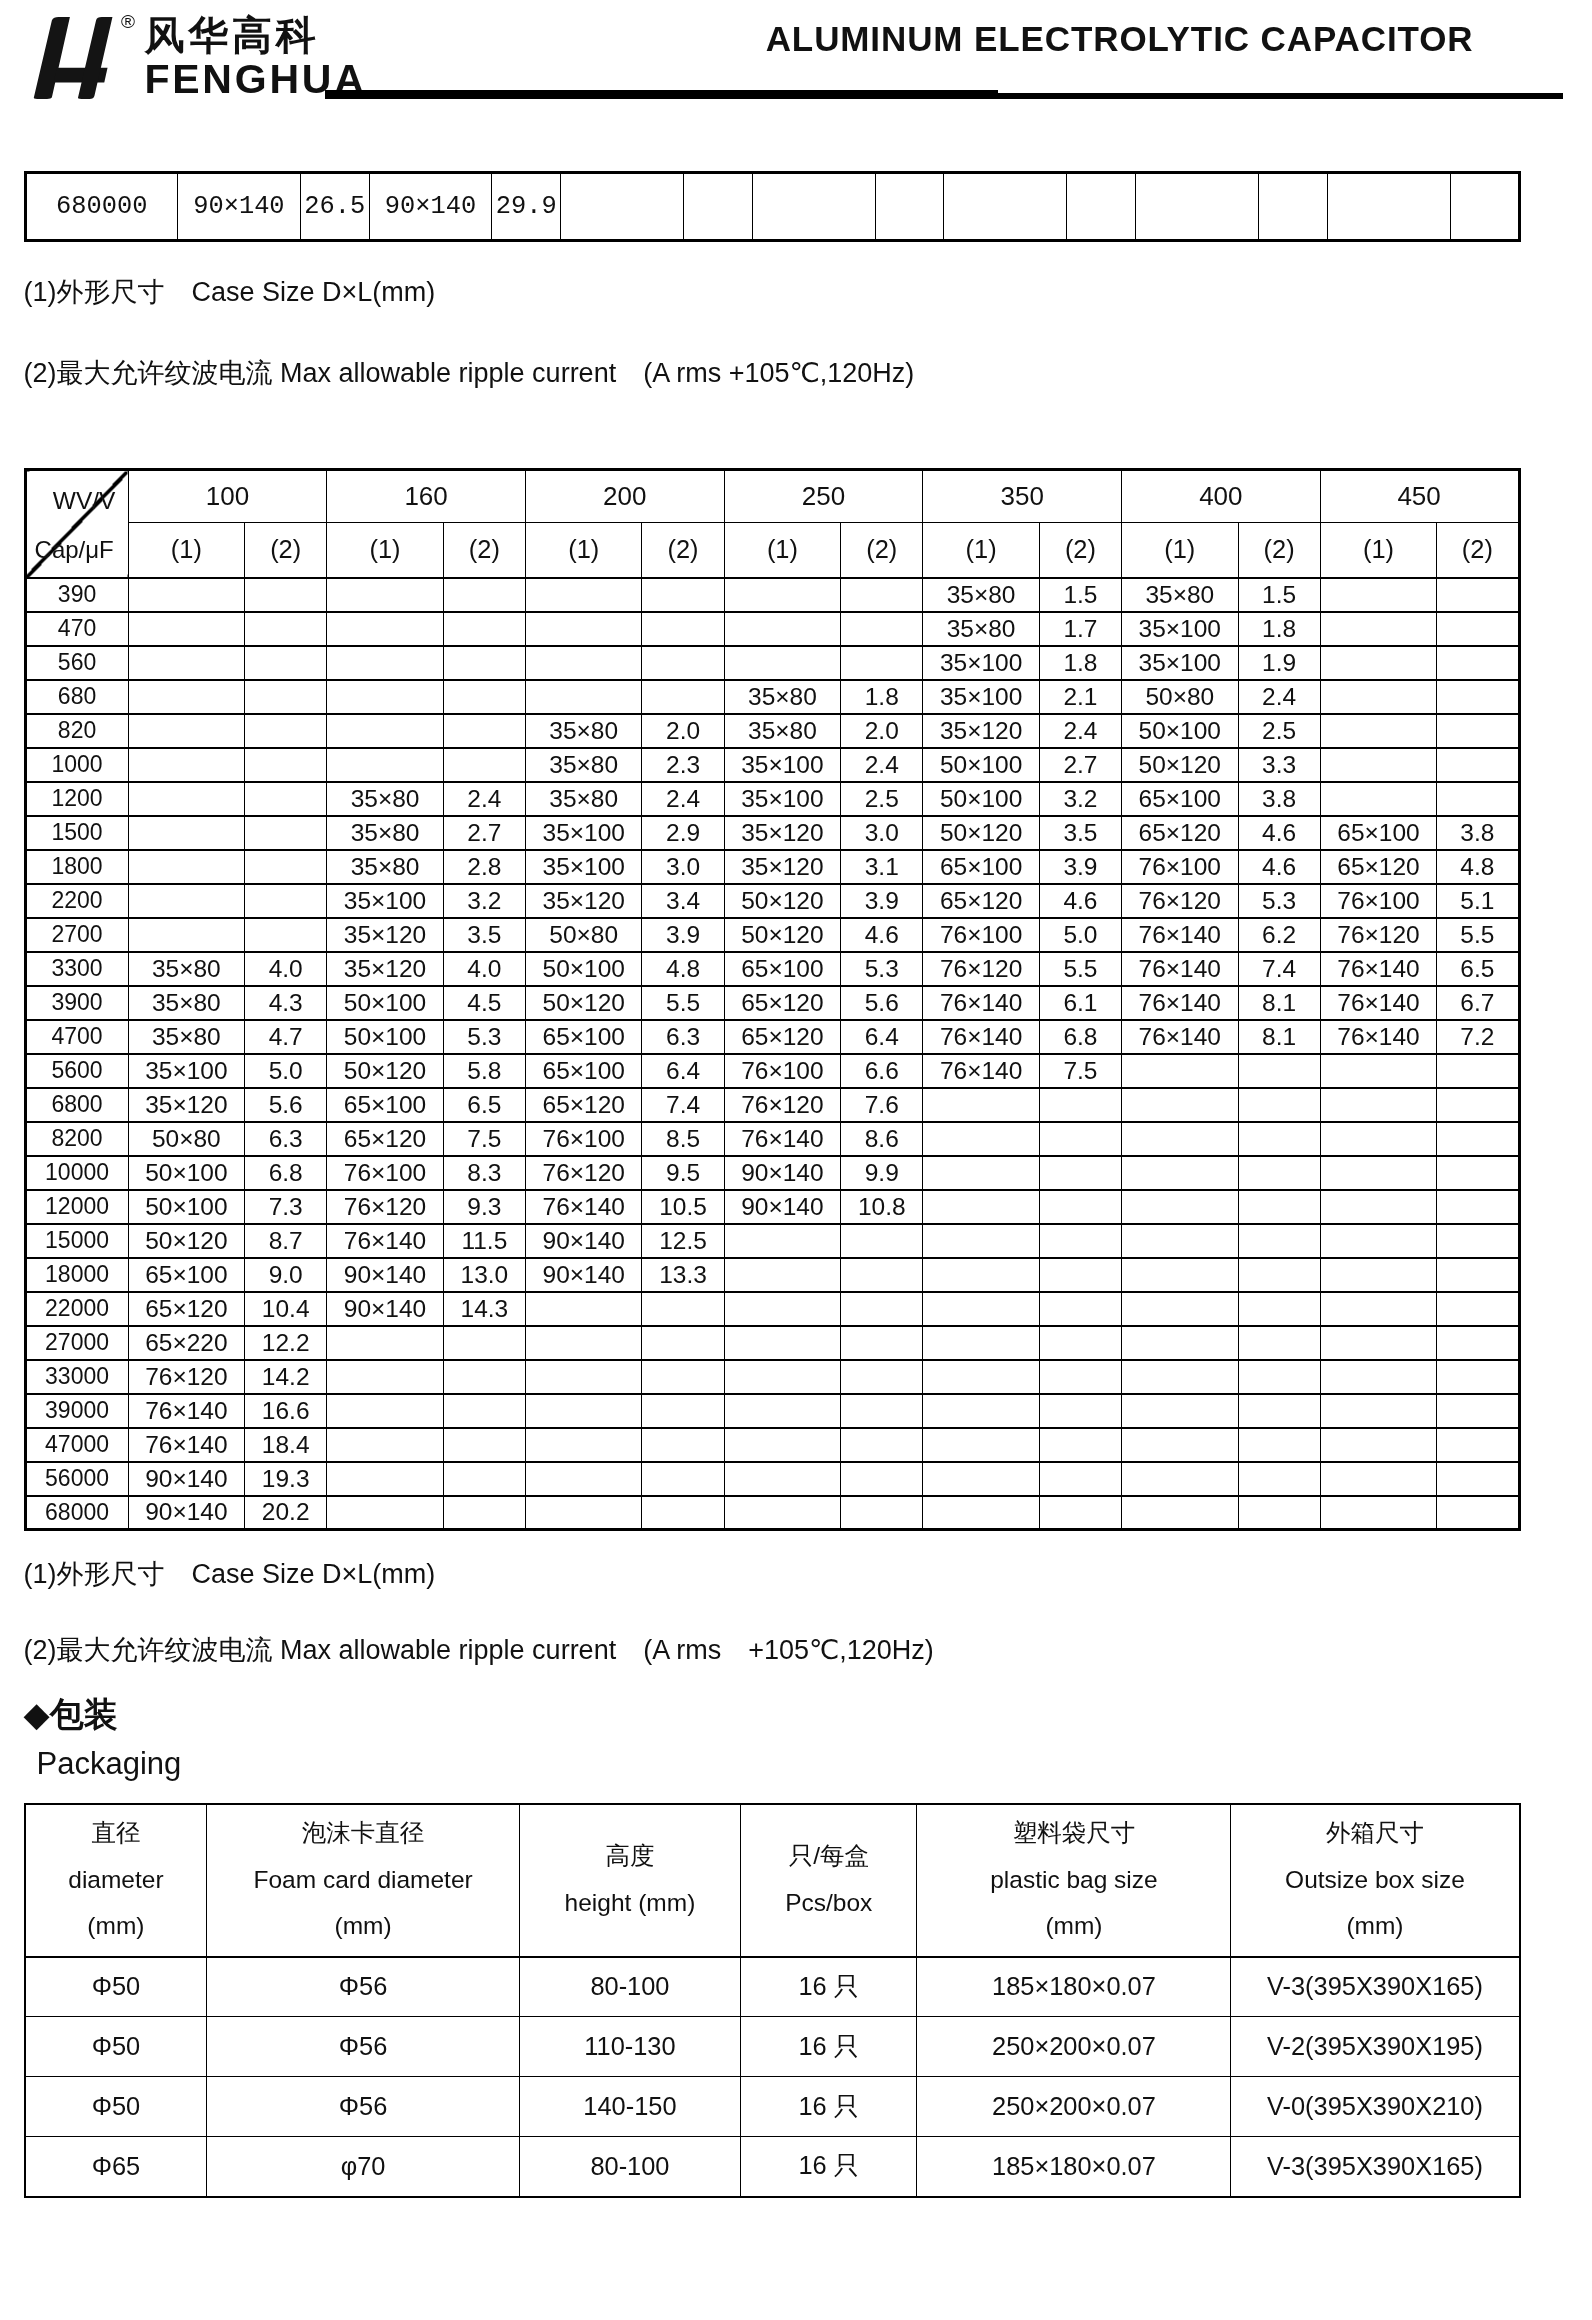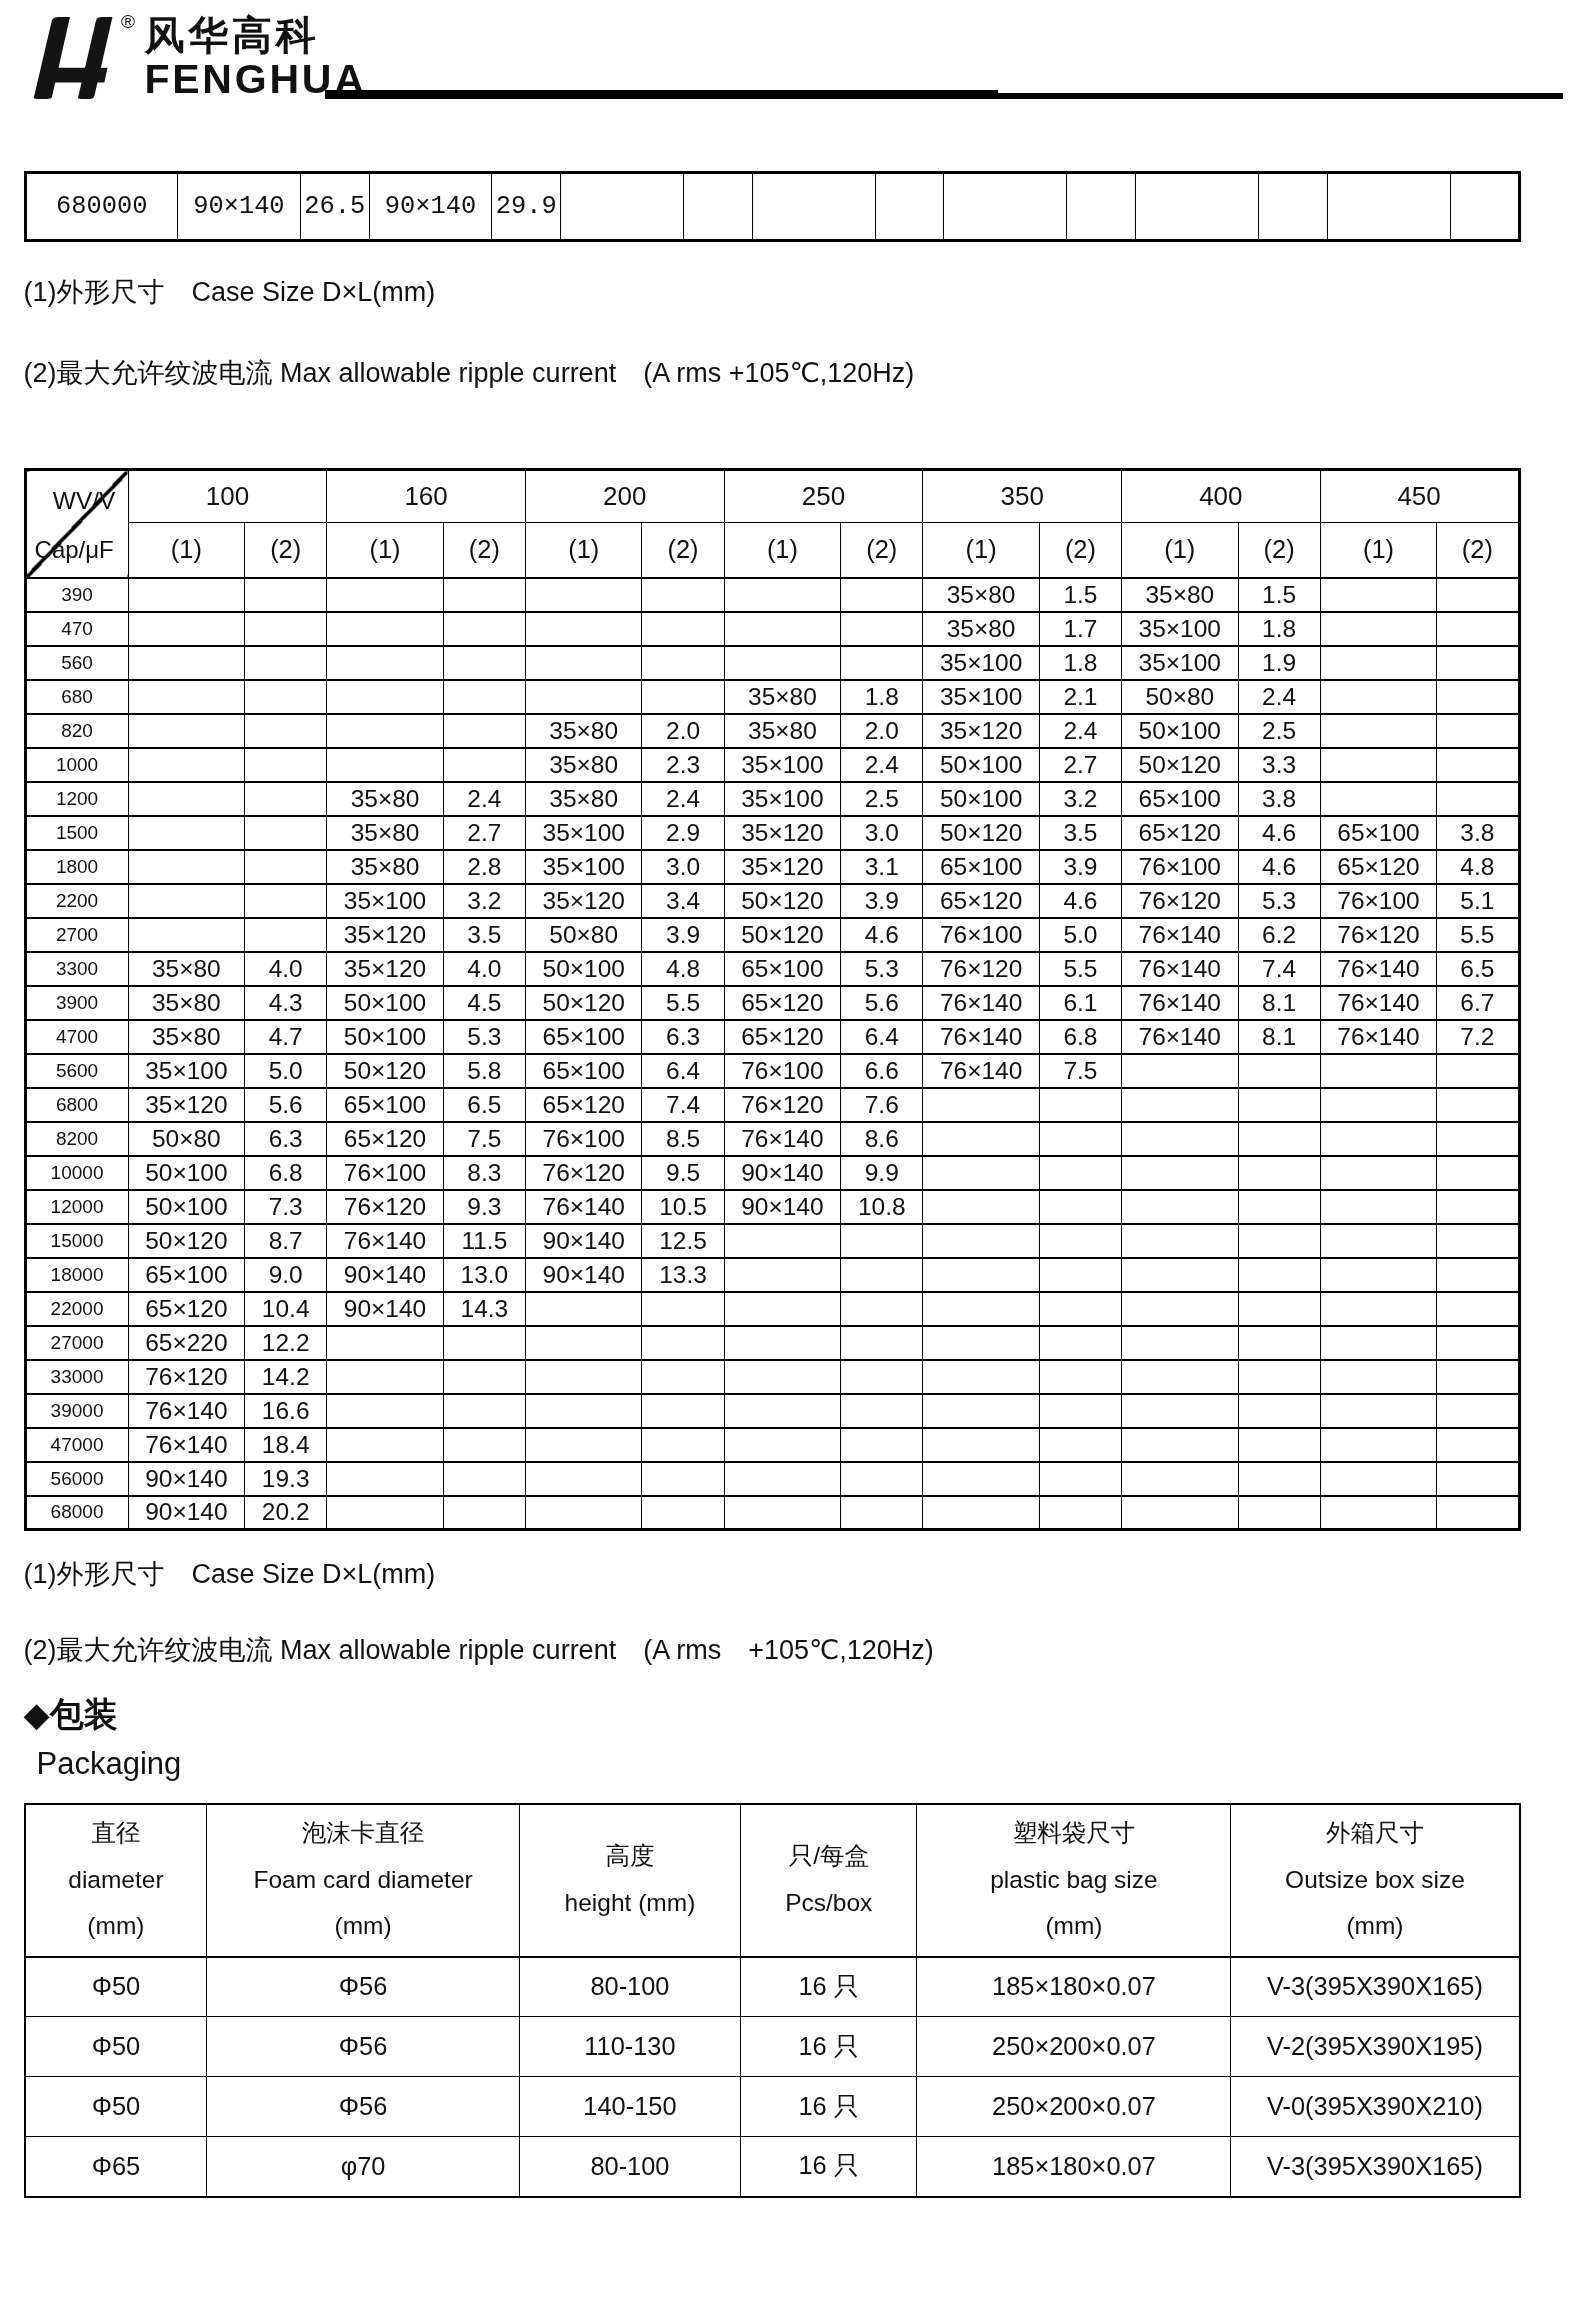--- a/index.html
+++ b/index.html
@@ -32,21 +32,21 @@
   .note-1t { margin-top:32px; }
   .note-2t { margin-top:45px; }
   .note-1b { margin-top:24.5px; }
   .note-2b { margin-top:40px; }
 
   
   .main-table { border:3.8px solid #000; margin-top:77px;padding-left:10px; }
   .main-table thead tr.groups th { height:53px; font-size:26px; }
   .main-table thead tr.subs th { height:55px; font-size:25.4px; }
   .main-table tbody td { height:34px; font-size:24.5px; border-top-width:2.8px; border-bottom-width:2.8px; }
-  .main-table tbody td.cap { font-size:19px; }
+  .main-table tbody td.cap { font-size:23px; }
   .corner { position:relative; padding:0;
     background:linear-gradient(to bottom right,
       transparent calc(50% - 1.9px), #000 calc(50% - 1.9px),
       #000 calc(50% + 1.9px), transparent calc(50% + 1.9px)); }
   .corner-top { position:absolute; top:15%; left:26%; font-size:24.5px; }
   .corner-bottom { position:absolute; bottom:12%; left:8%; font-size:24px; }
 
   
   .pkg-zh { margin-top:24.5px; font-size:34px; font-weight:bold; }
   .pkg-en { margin-top:7.5px; margin-left:13px; font-size:31px; }
@@ -69,20 +69,21 @@
           <path d="M6,98 L28,4 Q30,0 36,0 L50,0 L28,98 Q27,100 22,100 L10,100 Q5,100 6,98 Z" fill="#141414"></path>
           <path d="M34,62 L96,62 L92,80 L30,80 Z" fill="#141414"></path>
           <path d="M60,98 L82,4 Q83,0 89,0 L102,0 L80,96 Q79,100 74,100 L64,100 Q59,100 60,98 Z" fill="#141414"></path>
         </svg>
         <span class="reg-mark">®</span>
         <div class="brand-text">
           <div class="brand-zh">风华高科</div>
           <div class="brand-en">FENGHUA</div>
         </div>
       </div>
+      <div class="page-title">ALUMINUM ELECTROLYTIC CAPACITOR</div>
     </div>
 
     <table class="top-table">
         <colgroup>
           <col style="width: 10.2%;">
           <col style="width: 8.22%;">
           <col style="width: 4.6%;">
           <col style="width: 8.22%;">
           <col style="width: 4.6%;">
           <col style="width: 8.22%;">

